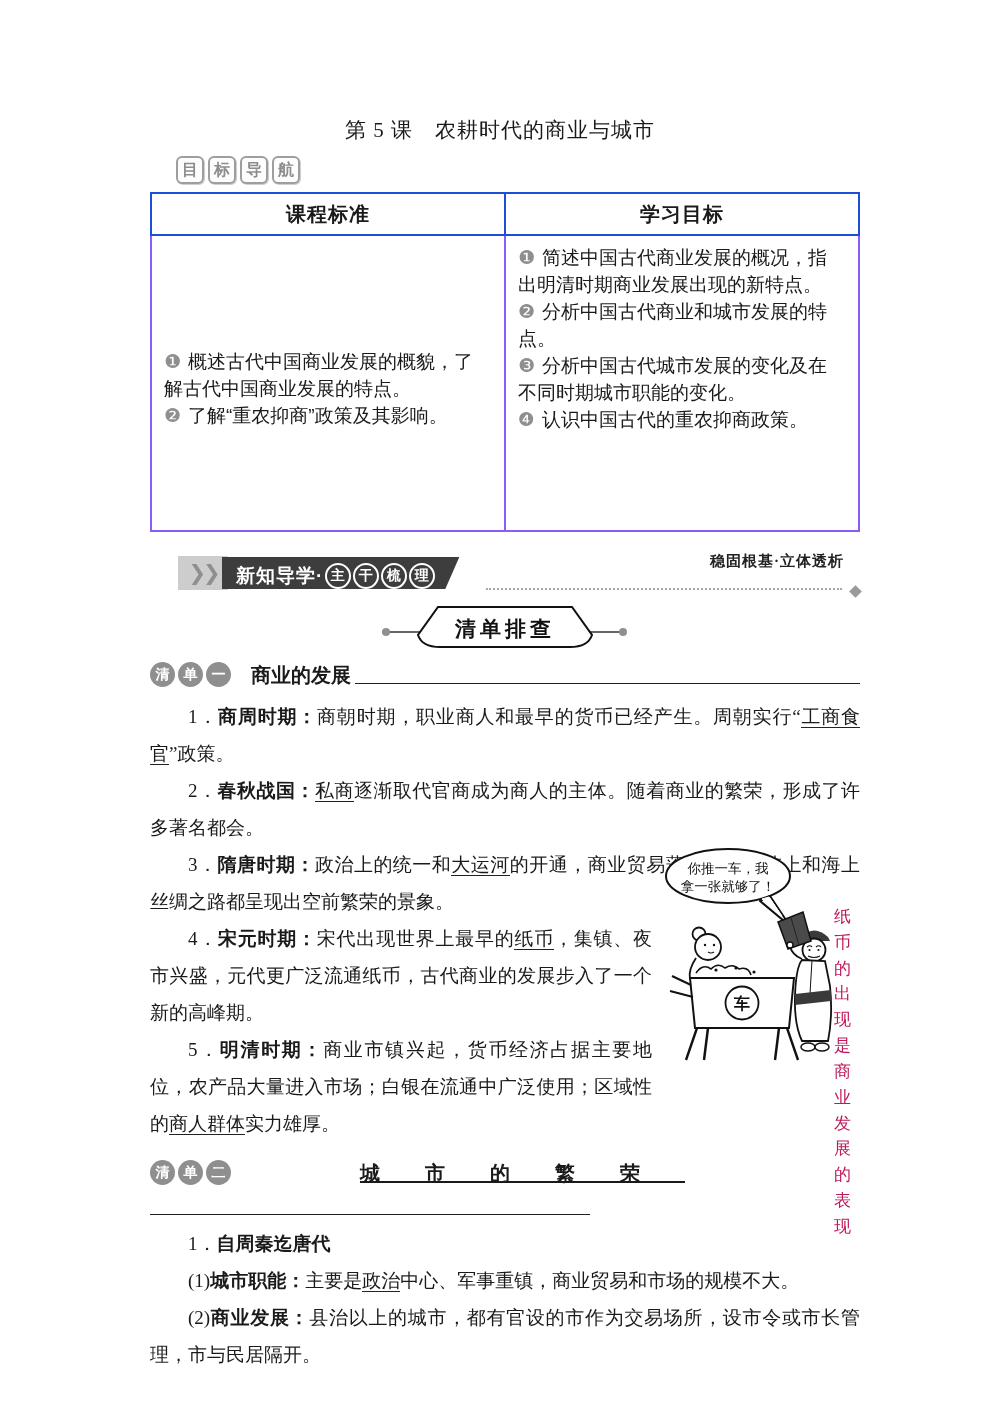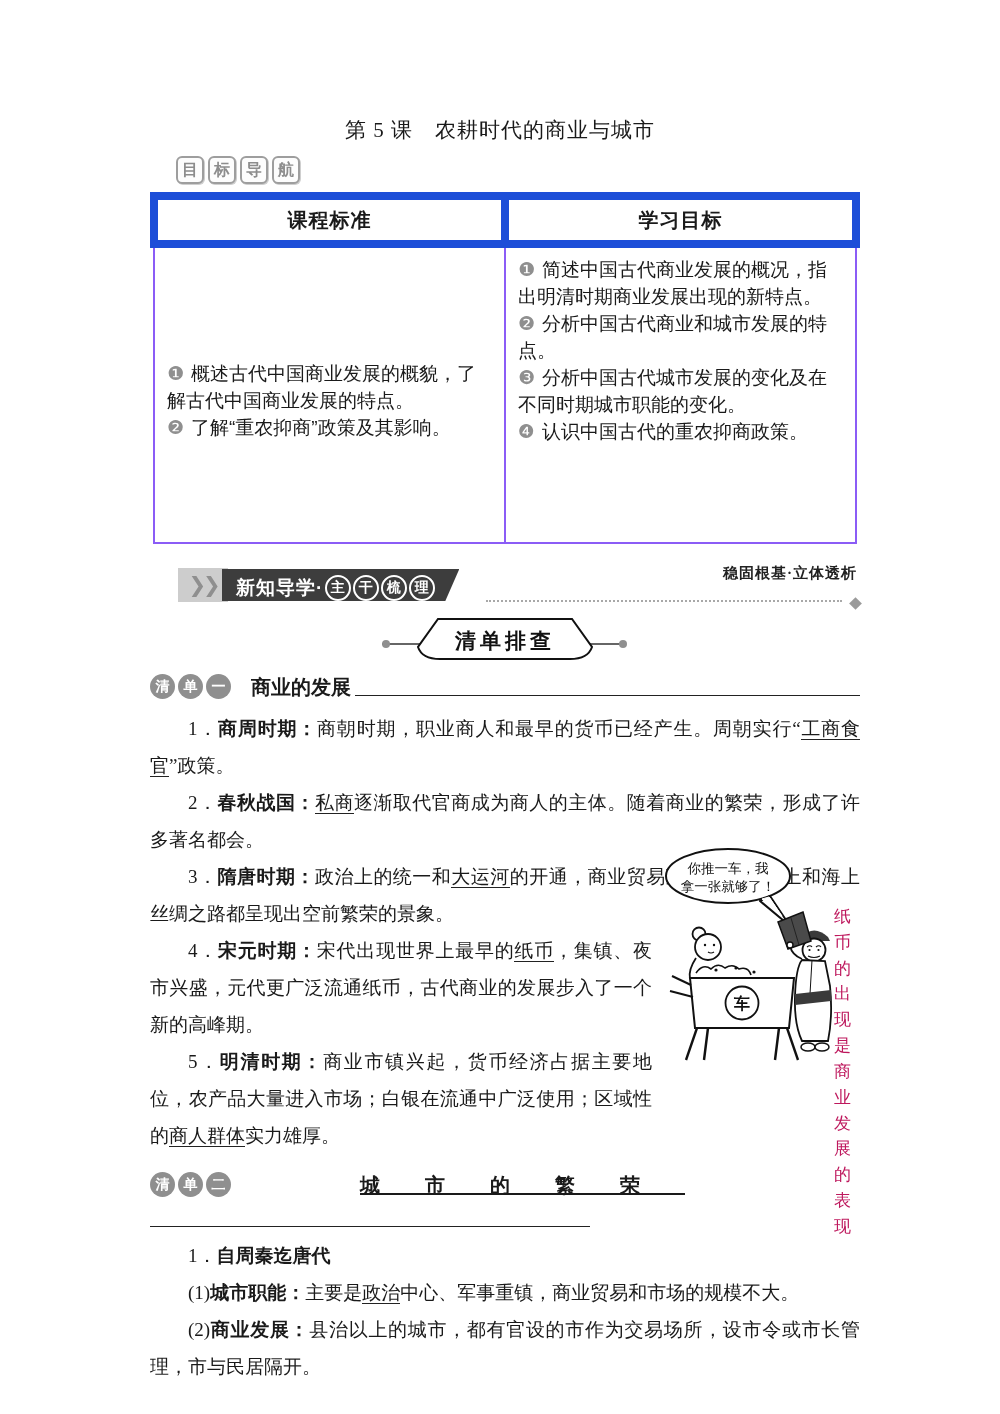--- a/index.html
+++ b/index.html
@@ -25,21 +25,21 @@
     font-family:"Liberation Sans","DejaVu Sans",sans-serif;
   }
 
   
   .std-table{
     width:710px;margin:8px 140px 0 150px;border-collapse:collapse;
     table-layout:fixed;
     font-family:"Liberation Sans","DejaVu Sans",sans-serif;
   }
   .std-table th{
-    border:8px solid #1d4ed8;height:38px;font-size:20px;font-weight:bold;
+    border:2px solid #1d4ed8;height:38px;font-size:20px;font-weight:bold;
     text-align:center;letter-spacing:1px;
   }
   .std-table td{
     border:2px solid #8b5cf6;font-size:19px;line-height:27px;
     padding:16px 12px 6px 12px;height:272px;
   }
   td.cell-left{vertical-align:middle;}
   td.cell-right{vertical-align:top;padding-top:8px;}
   .cnum{color:#8f8f8f;margin-right:7px;font-size:19px;}
 
@@ -60,21 +60,21 @@
     font-family:"Liberation Sans","DejaVu Sans",sans-serif;
   }
   .kh-circle{
     width:22px;height:22px;border-radius:50%;background:#3d3d3d;
     border:2px solid #fff;color:#fff;font-size:14px;font-weight:bold;
     display:flex;align-items:center;justify-content:center;margin-left:2px;
   }
   .kh-circle:first-of-type{margin-left:5px;}
   .kh-dots{position:absolute;left:336px;right:18px;bottom:6px;border-bottom:2px dotted #a8a8a8;}
   .kh-tag{
-    position:absolute;right:3px;top:0;font-size:15px;font-weight:bold;color:#222;
+    position:absolute;right:16px;top:0;font-size:15px;font-weight:bold;color:#222;
     letter-spacing:1px;
   }
   .kh-diamond{position:absolute;right:0;bottom:0;width:9px;height:9px;background:#9a9a9a;transform:rotate(45deg);}
 
   
   .banner-wrap{width:710px;margin:6px 140px 0 150px;text-align:center;}
   .banner-wrap svg text{
     font-family:"Liberation Sans","DejaVu Sans",sans-serif;
   }
 

